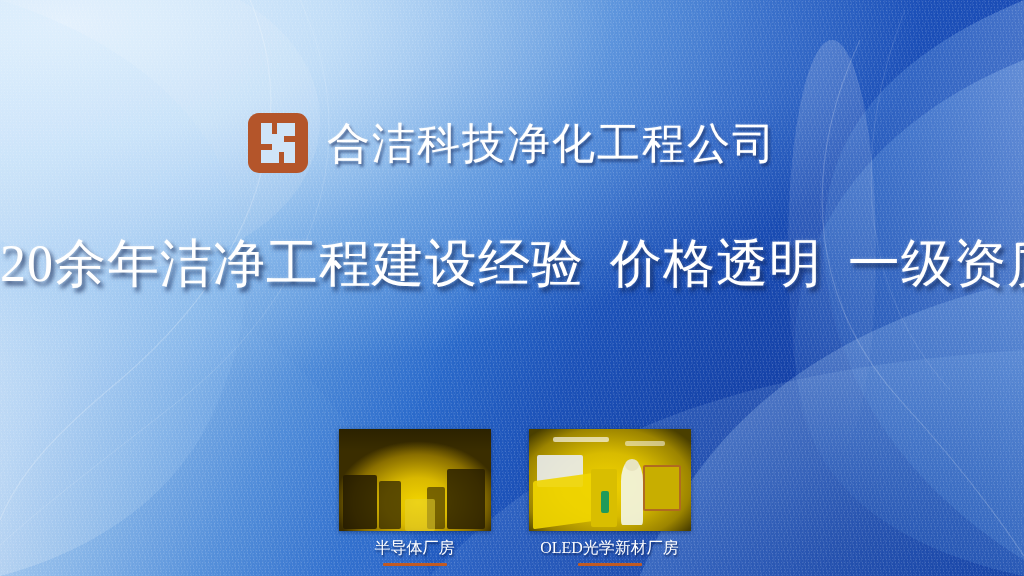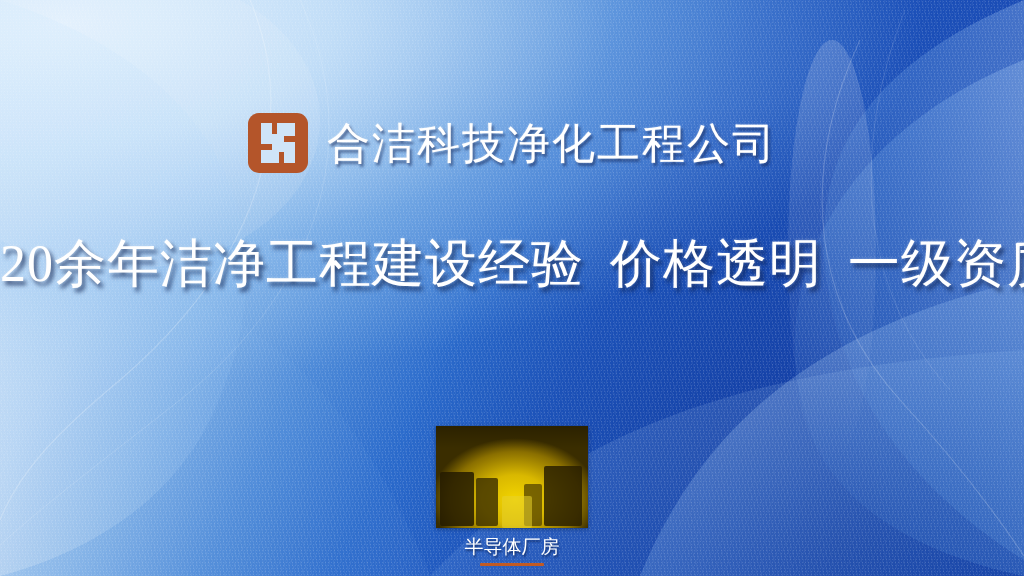--- a/index.html
+++ b/index.html
@@ -78,21 +78,21 @@
   }
   .thumb{
     width:195px;display:flex;flex-direction:column;align-items:center;
   }
   .thumb-img{
     width:152px;height:102px;border:0;display:block;position:relative;overflow:hidden;
     box-shadow:0 1px 4px rgba(5,25,70,.5);
   }
   .thumb-wide .thumb-img{width:162px;}
   .thumb-caption{
-    margin-top:9px;color:#ffffff;font-size:19px;line-height:1;white-space:nowrap;
+    margin-top:9px;color:#ffffff;font-size:16px;line-height:1;white-space:nowrap;
     text-shadow:1px 2px 2px rgba(10,30,80,.75);
   }
   .thumb-rule{
     margin-top:7px;width:64px;height:3px;background:#c05a24;border-radius:1px;
   }
 
   
   .ph{position:absolute;inset:0;}
   .ph-semicon{
     background:
@@ -201,15 +201,31 @@
         <div class="blob" style="right:46px;top:58px;width:18px;height:42px;background:#4a3a00;opacity:.7;"></div>
         <div class="blob" style="left:66px;top:70px;width:30px;height:32px;background:#e8d22c;opacity:.55;"></div>
       </div>
       <div class="thumb-caption">半导体厂房</div>
       <div class="thumb-rule"></div>
     </div>
 
 
 
 
+    <div class="thumb thumb-wide">
+      <div class="thumb-img">
+        <div class="ph ph-oled"></div>
+        <div class="lamp" style="left:24px;top:8px;width:56px;height:5px;opacity:.75;"></div>
+        <div class="lamp" style="left:96px;top:12px;width:40px;height:5px;opacity:.6;"></div>
+        <div class="blob" style="left:8px;top:26px;width:46px;height:32px;background:#e9ecef;opacity:.9;"></div>
+        <div class="blob" style="left:4px;top:48px;width:62px;height:48px;background:#f0d500;opacity:.9;transform:skewY(-8deg);"></div>
+        <div class="blob" style="left:62px;top:40px;width:26px;height:58px;background:#d9be00;"></div>
+        <div class="blob" style="left:92px;top:34px;width:22px;height:62px;background:#f2f4e0;opacity:.92;border-radius:30% 30% 8% 8%;"></div>
+        <div class="blob" style="left:96px;top:30px;width:14px;height:12px;background:#e8e4c0;border-radius:50%;"></div>
+        <div class="blob" style="right:10px;top:36px;width:34px;height:42px;background:#c8ae00;border:2px solid #b06a20;"></div>
+        <div class="blob" style="left:72px;top:62px;width:8px;height:22px;background:#1f9a5a;"></div>
+      </div>
+      <div class="thumb-caption">OLED光学新材厂房</div>
+      <div class="thumb-rule"></div>
+    </div>
 
   </div>
 </div>
 
 </body></html>

